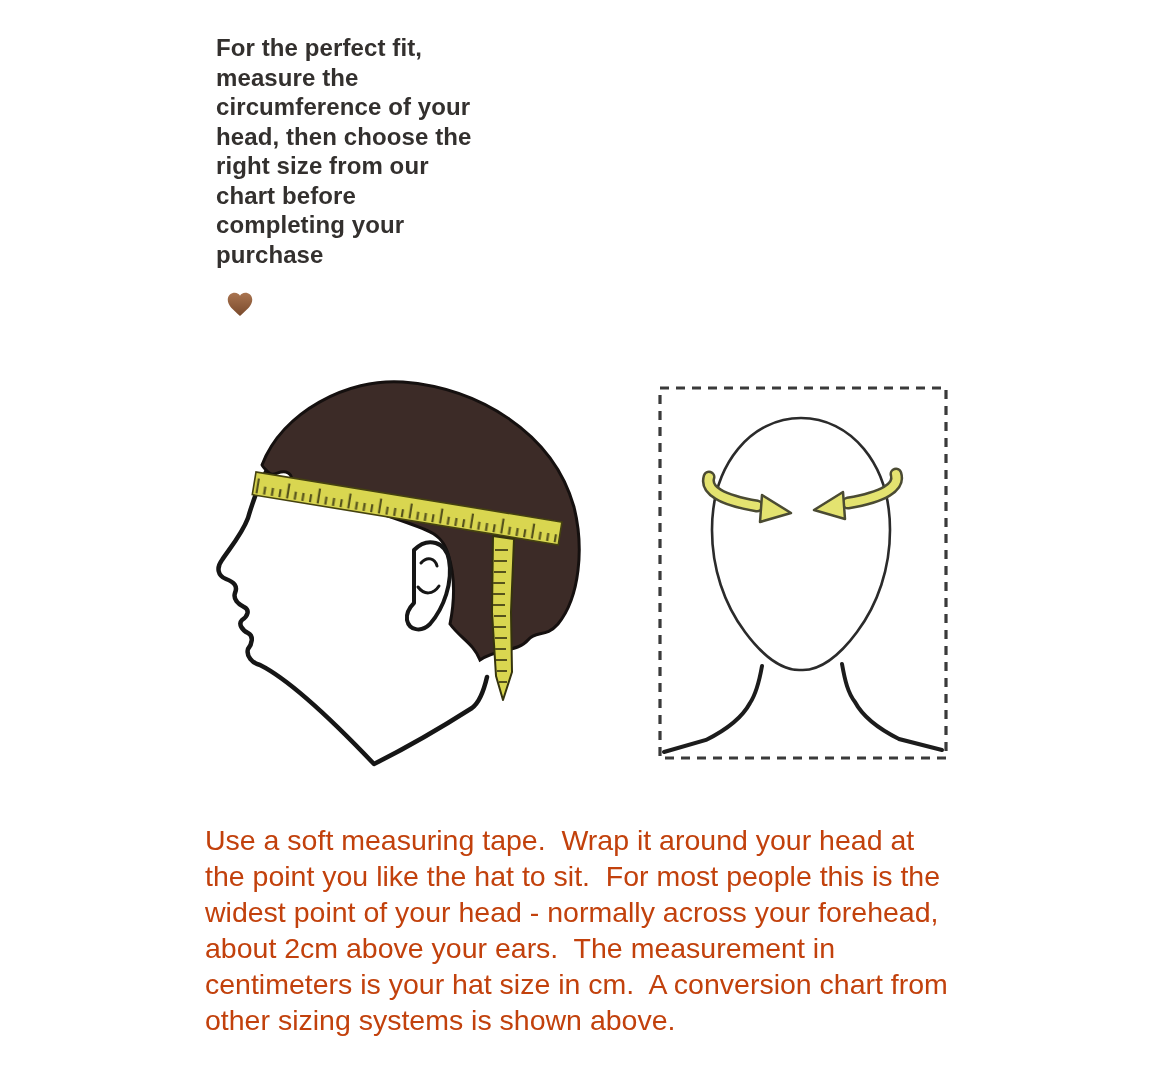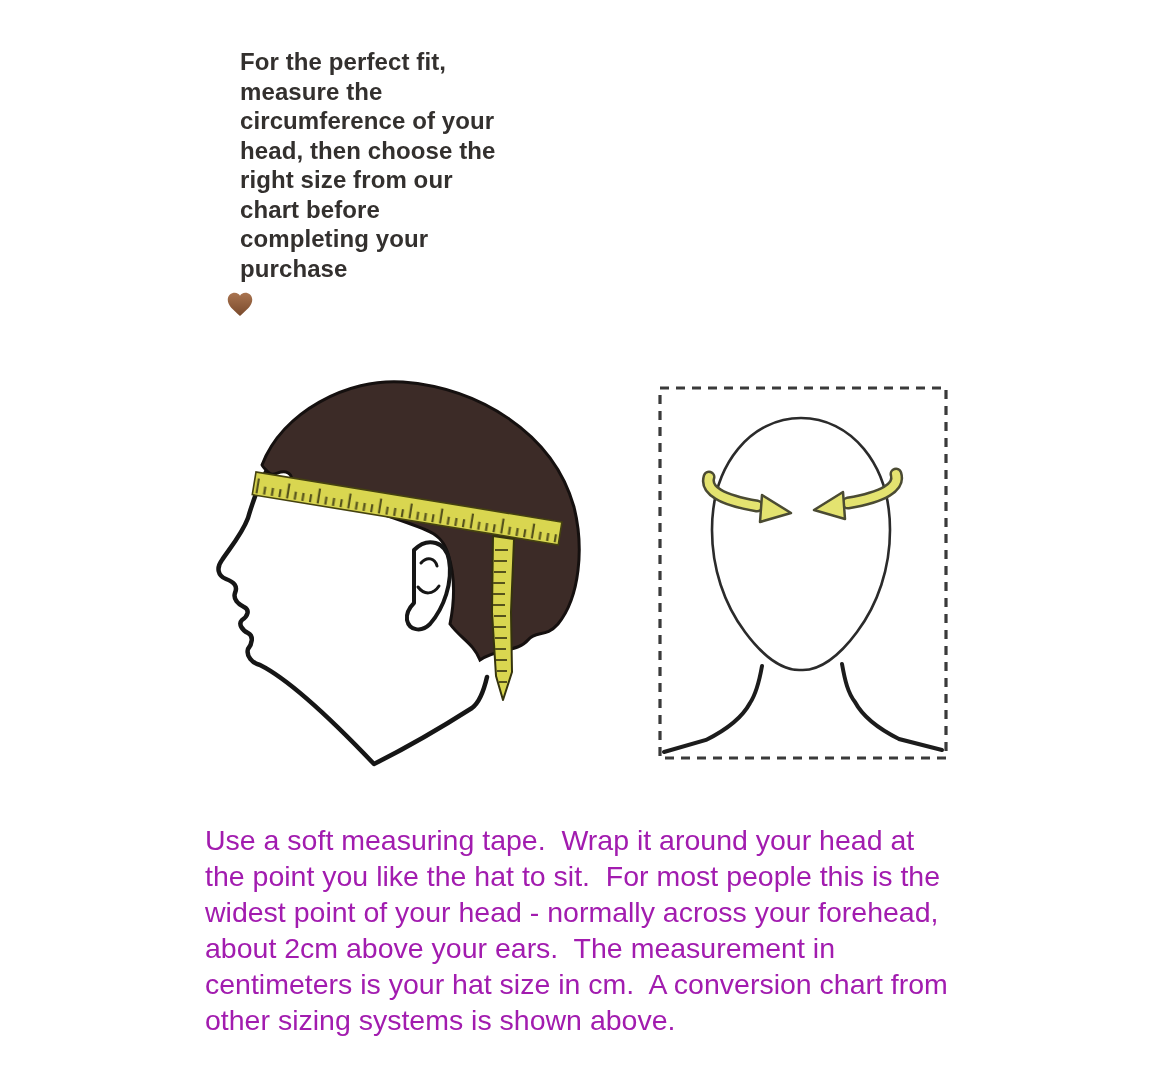--- a/index.html
+++ b/index.html
@@ -4,41 +4,40 @@
 <style>
   html,body{margin:0;padding:0;background:#ffffff;}
   .canvas{
     position:relative;
     width:1170px;height:1087px;
     background:#ffffff;
     overflow:hidden;
     font-family:"Liberation Sans", sans-serif;
   }
   .headline{
-    position:absolute;left:240px;top:33px;
+    position:absolute;left:216px;top:33px;
     width:320px;
     font-size:24px;line-height:29.5px;
     font-weight:700;
     color:#33302e;
     letter-spacing:0.1px;
     white-space:pre-wrap;
-    margin-top:14px;
   }
   .heart{
     position:absolute;left:226px;top:291px;
     width:28px;height:27px;
   }
   .fig-left{position:absolute;left:198px;top:372px;}
   .fig-right{position:absolute;left:650px;top:378px;}
   .instructions{
     position:absolute;left:205px;top:822px;
     width:810px;
     font-size:28.5px;line-height:36px;
     font-weight:400;
-    color:#a21caf;
+    color:#c2410c;
     white-space:pre-wrap;
   }
 </style>
 </head>
 <body>
 
 <div class="canvas">
 
   <div class="headline">For the perfect fit,
 measure the

